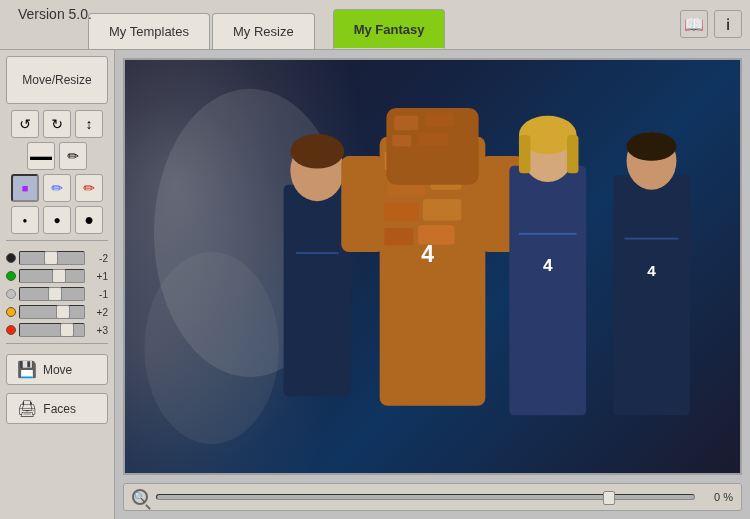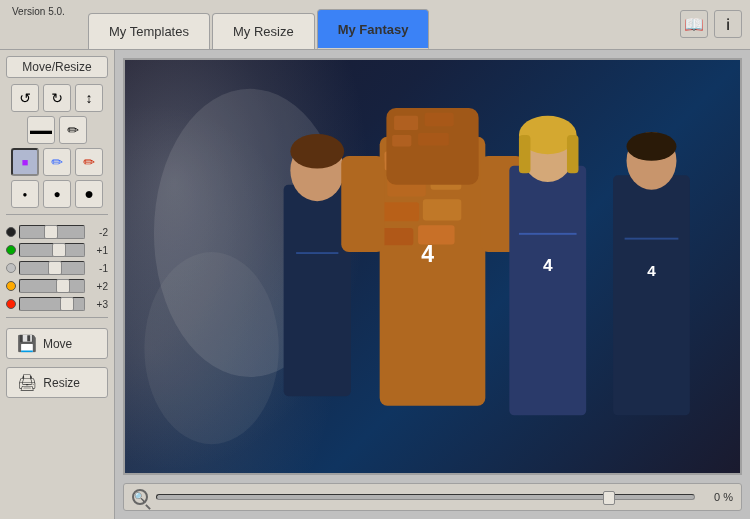--- a/index.html
+++ b/index.html
@@ -16,24 +16,24 @@
     .header {
       display: flex;
       align-items: center;
       background: #d4d0c8;
       border-bottom: 1px solid #a0a0a0;
       height: 50px;
       padding: 0 8px;
       position: relative;
     }
     .version-label {
-      font-size: 10px;
-      color: #333;
-      position: absolute;
-      left: 12px;
+      font-size: 14px;
+      color: #333;
+      position: absolute;
+      left: 18px;
       top: 6px;
     }
     .tabs-container {
       display: flex;
       align-items: flex-end;
       height: 100%;
       margin-left: 80px;
       gap: 2px;
     }
     .tab {
@@ -44,24 +44,25 @@
       border-radius: 4px 4px 0 0;
       cursor: pointer;
       font-size: 13px;
       color: #333;
       height: 36px;
       display: flex;
       align-items: center;
       justify-content: center;
     }
     .tab.active {
-      background: #3b82f6;
+      background: #84cc16;
       font-weight: bold;
       border-bottom: 1px solid #d4d0c8;
       height: 40px;
+      margin-left: 16px;
     }
     .header-icons {
       position: absolute;
       right: 8px;
       top: 10px;
       display: flex;
       gap: 6px;
     }
     .header-icon-btn {
       width: 28px;
@@ -90,21 +91,21 @@
       border-right: 1px solid #a0a0a0;
       display: flex;
       flex-direction: column;
       padding: 6px;
       gap: 4px;
     }
     .move-resize-btn {
       background: #e8e4dc;
       border: 1px solid #a0a0a0;
       border-radius: 3px;
-      padding: 3px 8px;
+      padding: 16px 8px;
       text-align: center;
       cursor: pointer;
       font-size: 12px;
       color: #333;
       margin-bottom: 2px;
     }
     .tool-row {
       display: flex;
       gap: 4px;
       justify-content: center;
@@ -388,21 +389,21 @@
     </div>
 
     <div class="divider"></div>
 
     <div class="action-btn">
       <span style="font-size:16px;">💾</span>
       <span>Move</span>
     </div>
     <div class="action-btn">
       <span style="font-size:16px;">🖨</span>
-      <span>Resize</span>
+      <span>Faces</span>
     </div>
 
   </div>
 
   <div class="content-area">
 
     <div class="image-frame">
       <div class="image-placeholder">
 
         <div class="smoke"></div>

